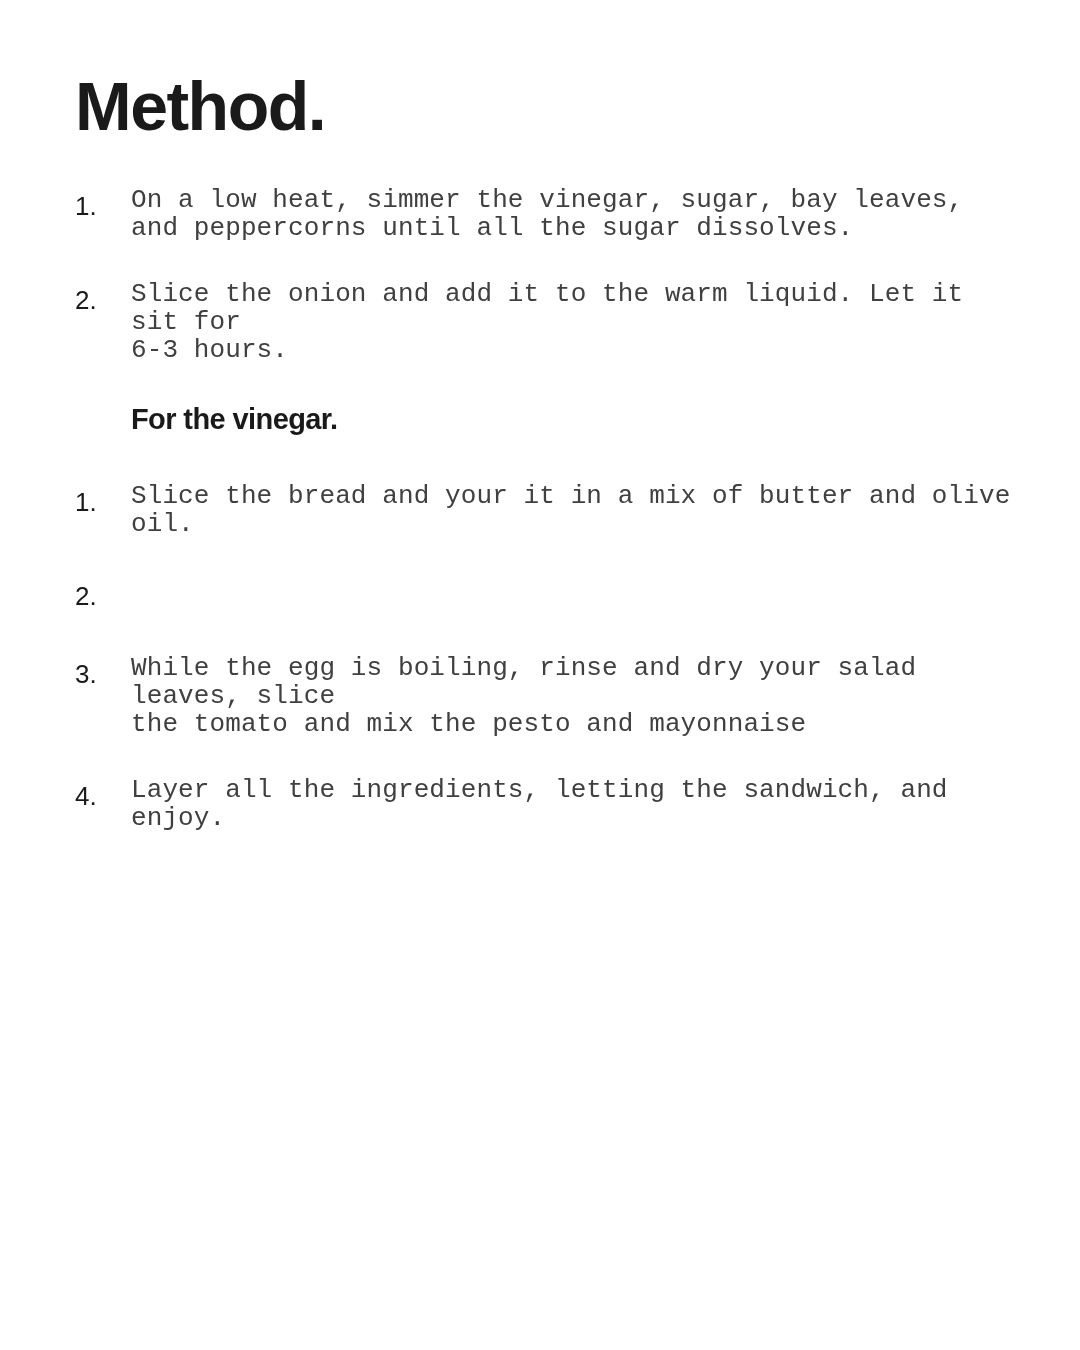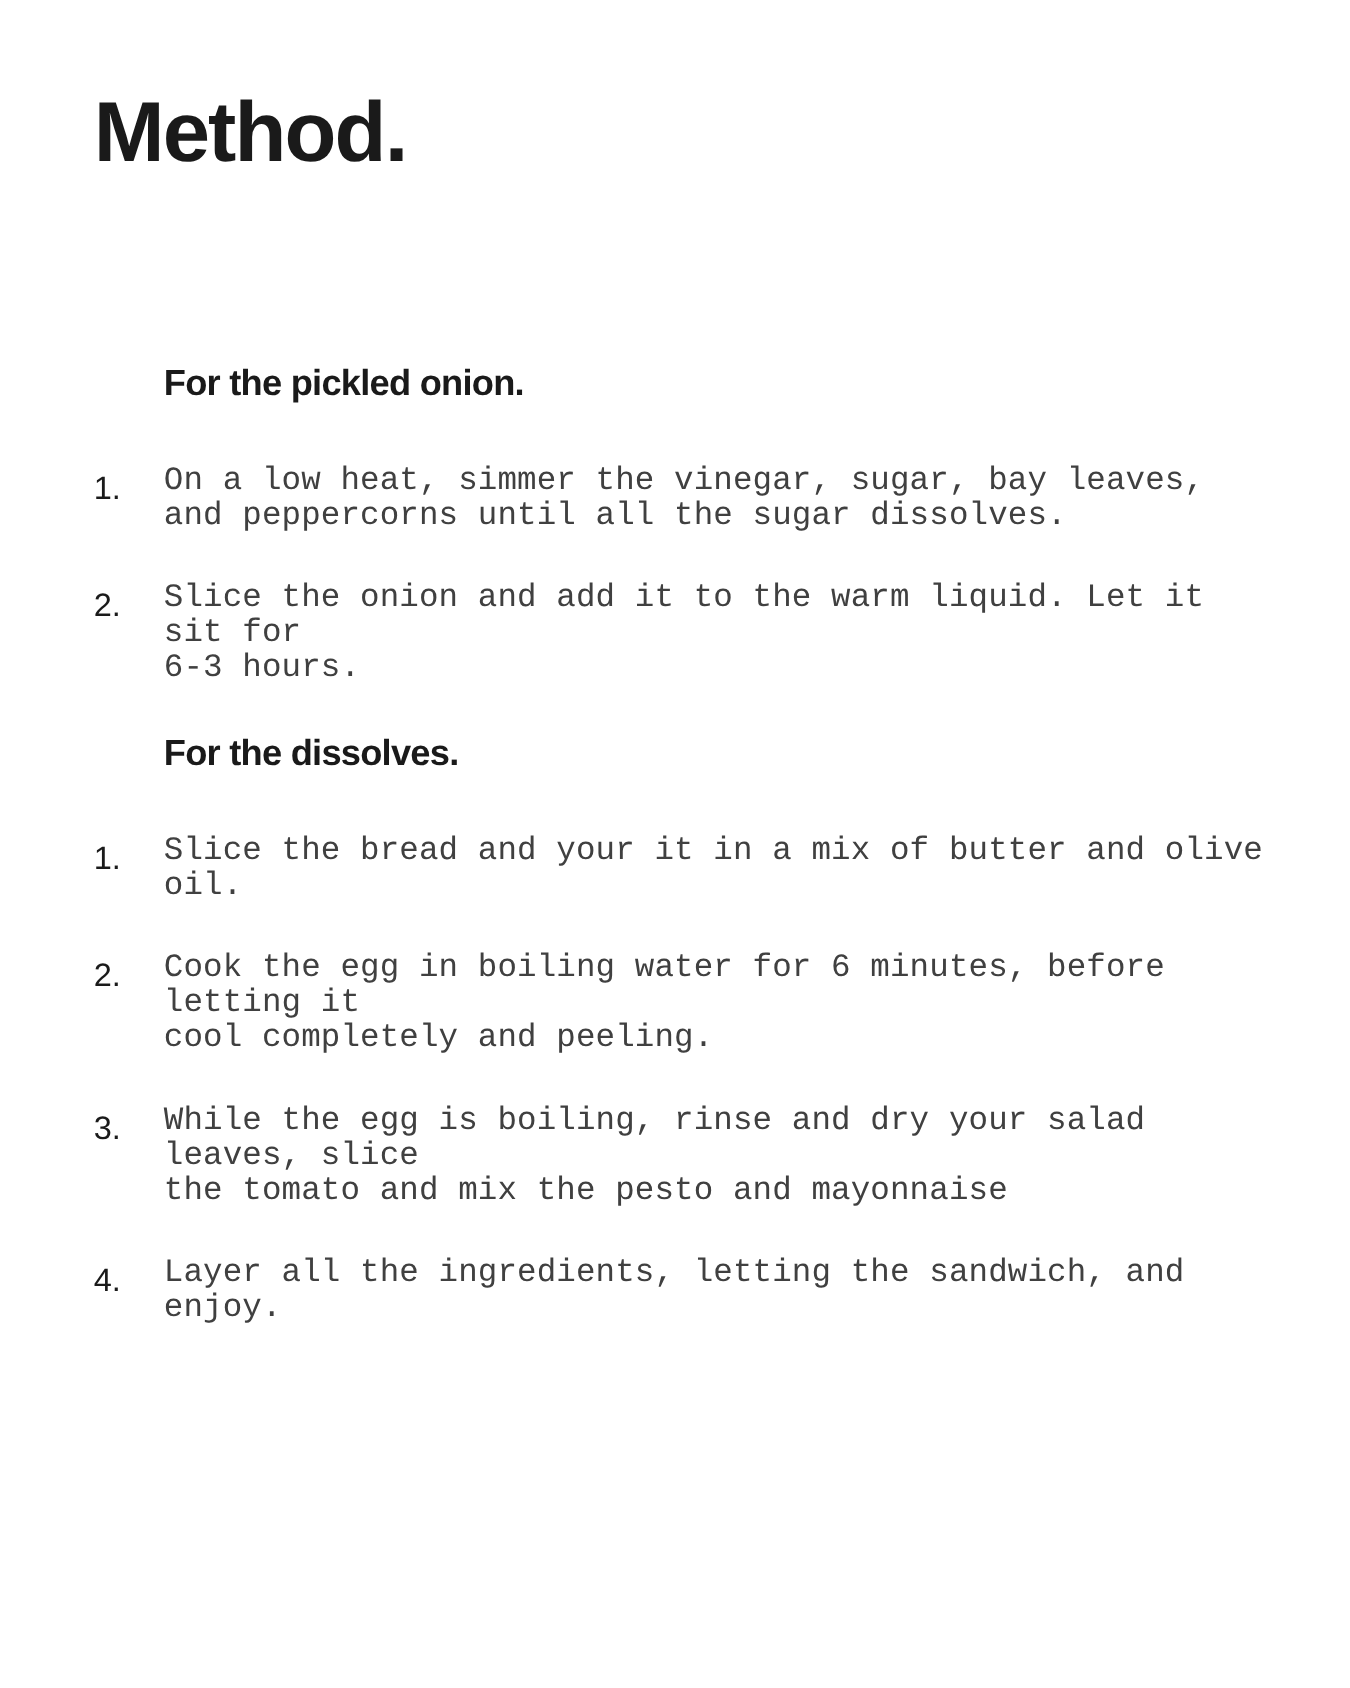--- a/index.html
+++ b/index.html
@@ -74,46 +74,43 @@
     font-family: Liberation Mono, monospace;
   }
 </style>
 </head>
 <body>
 
 <div class="page">
 
   <h1 class="page-title">Method.</h1>
 
-  <h2 class="section-heading first">For the pickled onion.</h2>
 
   <ol class="steps">
     <li class="step">
       <span class="step-number">1.</span>
       <span class="step-text">On a low heat, simmer the vinegar, sugar, bay leaves,
 and peppercorns until all the sugar dissolves.</span>
     </li>
     <li class="step">
       <span class="step-number">2.</span>
       <span class="step-text">Slice the onion and add it to the warm liquid. Let it sit for
 6-3 hours.</span>
     </li>
   </ol>
 
-  <h2 class="section-heading second">For the dissolves.</h2>
+  <h2 class="section-heading second">For the vinegar.</h2>
 
   <ol class="steps">
     <li class="step">
       <span class="step-number">1.</span>
       <span class="step-text">Slice the bread and your it in a mix of butter and olive oil.</span>
     </li>
     <li class="step">
       <span class="step-number">2.</span>
-      <span class="step-text">Cook the egg in boiling water for 6 minutes, before letting it
-cool completely and peeling.</span>
     </li>
     <li class="step">
       <span class="step-number">3.</span>
       <span class="step-text">While the egg is boiling, rinse and dry your salad leaves, slice
 the tomato and mix the pesto and mayonnaise</span>
     </li>
     <li class="step">
       <span class="step-number">4.</span>
       <span class="step-text">Layer all the ingredients, letting the sandwich, and enjoy.</span>
     </li>

